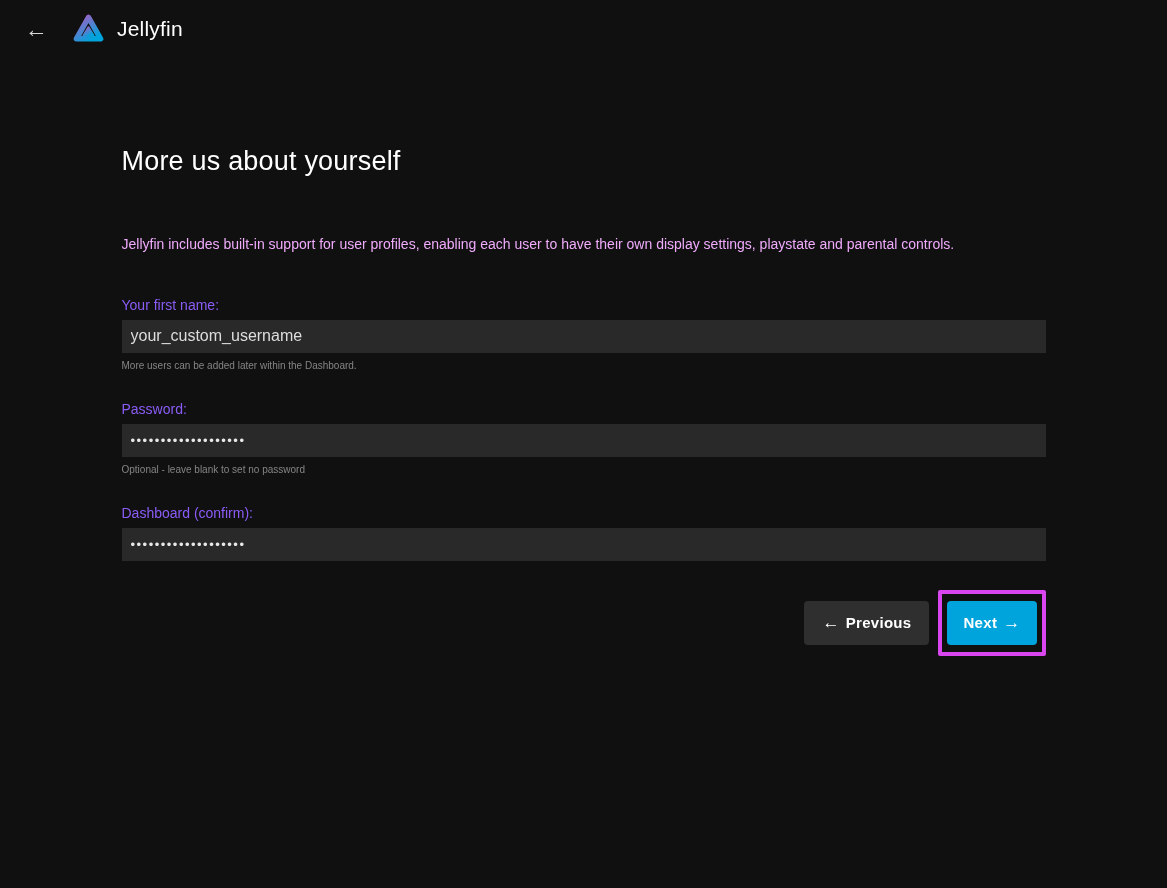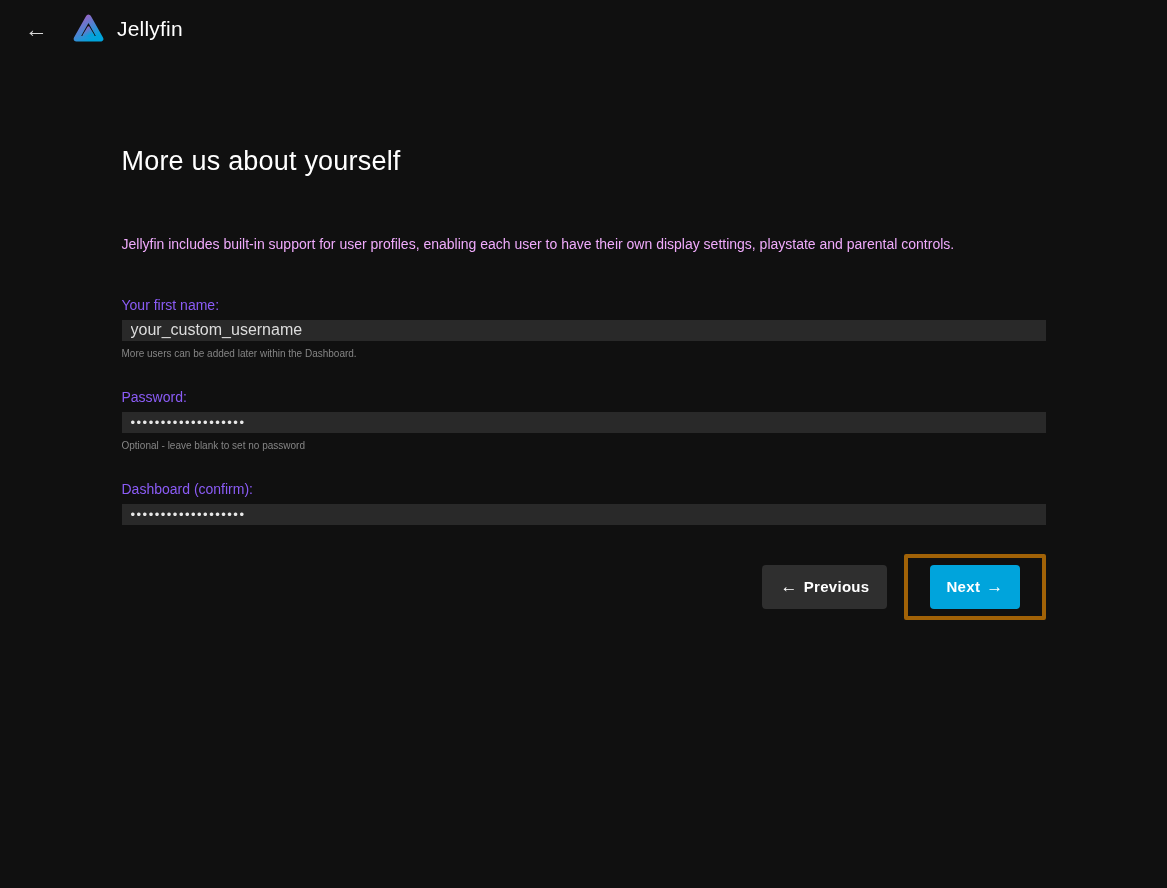--- a/index.html
+++ b/index.html
@@ -58,21 +58,21 @@
   .form-group:first-of-type { margin-top: 42px; }
   .field-label {
     display: block;
     font-size: 14px;
     color: #8b5cf6;
     margin-bottom: 7px;
   }
   .text-input {
     display: block;
     width: 100%;
-    height: 21px;
+    height: 33px;
     background: #292929;
     border: none;
     border-radius: 0;
     color: #dddddd;
     font-family: "Liberation Sans", sans-serif;
     font-size: 16px;
     padding: 0 9px;
     outline: none;
   }
   .text-input.password {
@@ -112,24 +112,24 @@
     background: #2f2f2f;
     padding: 0 18px;
     min-width: 108px;
   }
   .btn-next {
     background: #00a4dc;
     padding: 0 16px;
     min-width: 83px;
   }
   .annotation-box {
-    border: 4px solid #a16207;
+    border: 4px solid #d946ef;
     border-radius: 2px;
-    padding: 7px 22px;
-    margin-left: 17px;
+    padding: 7px 5px;
+    margin-left: 9px;
     display: inline-flex;
   }
 </style>
 </head>
 <body>
 
 <header class="appbar">
   <button class="back-btn">
     <span>←</span>
   </button>

